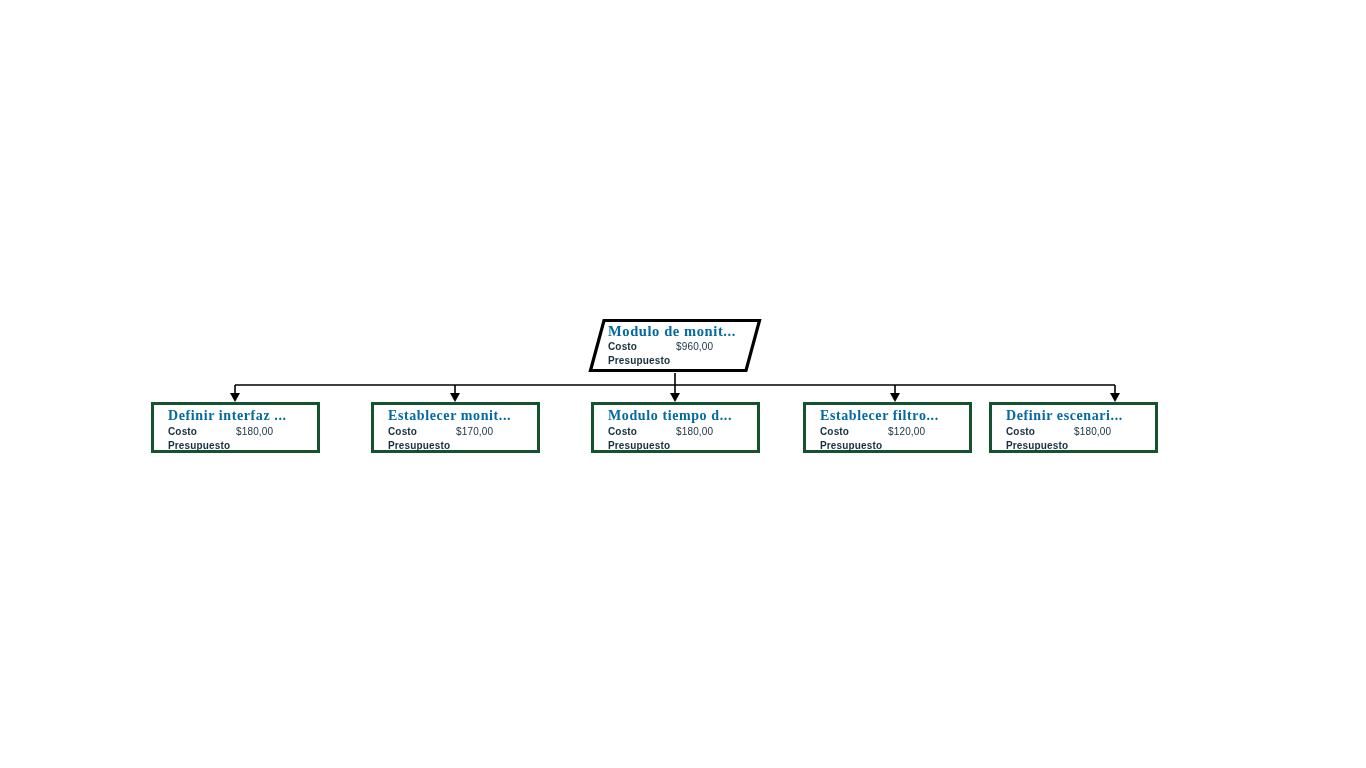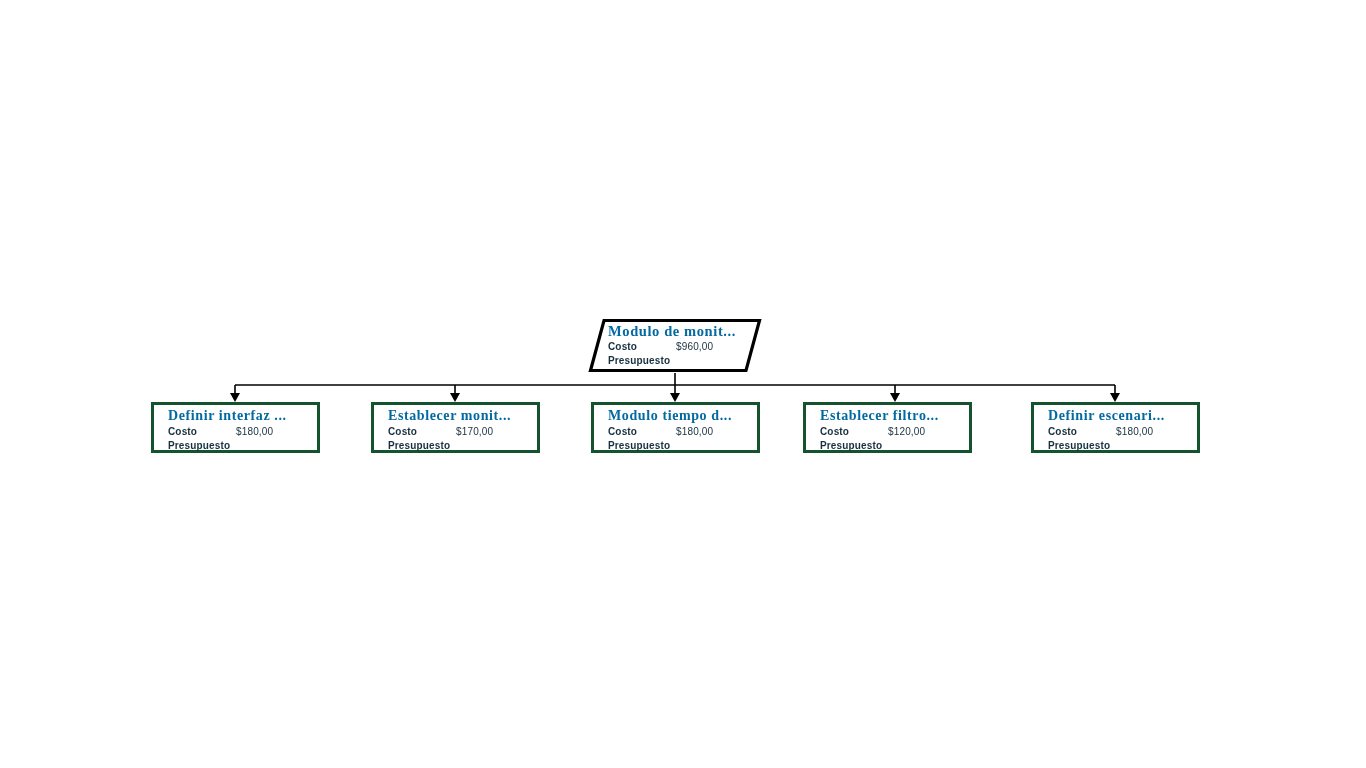--- a/index.html
+++ b/index.html
@@ -111,21 +111,21 @@
   
   .child {
     top: 402px;
     width: 169px;
     height: 51px;
   }
   #child-0 { left: 151px; }
   #child-1 { left: 371px; }
   #child-2 { left: 591px; }
   #child-3 { left: 763px; margin-left: 40px; }
-  #child-4 { left: 1031px; padding-left: 28px; }
+  #child-4 { left: 989px; padding-left: 28px; }
 </style>
 </head>
 <body>
 
 <div id="canvas">
 
   <svg id="connectors" viewBox="0 0 1366 768" width="1366" height="768">
     <g stroke="#000000" stroke-width="1.6" fill="none">
 
       <line x1="675" y1="373" x2="675" y2="385"></line>

